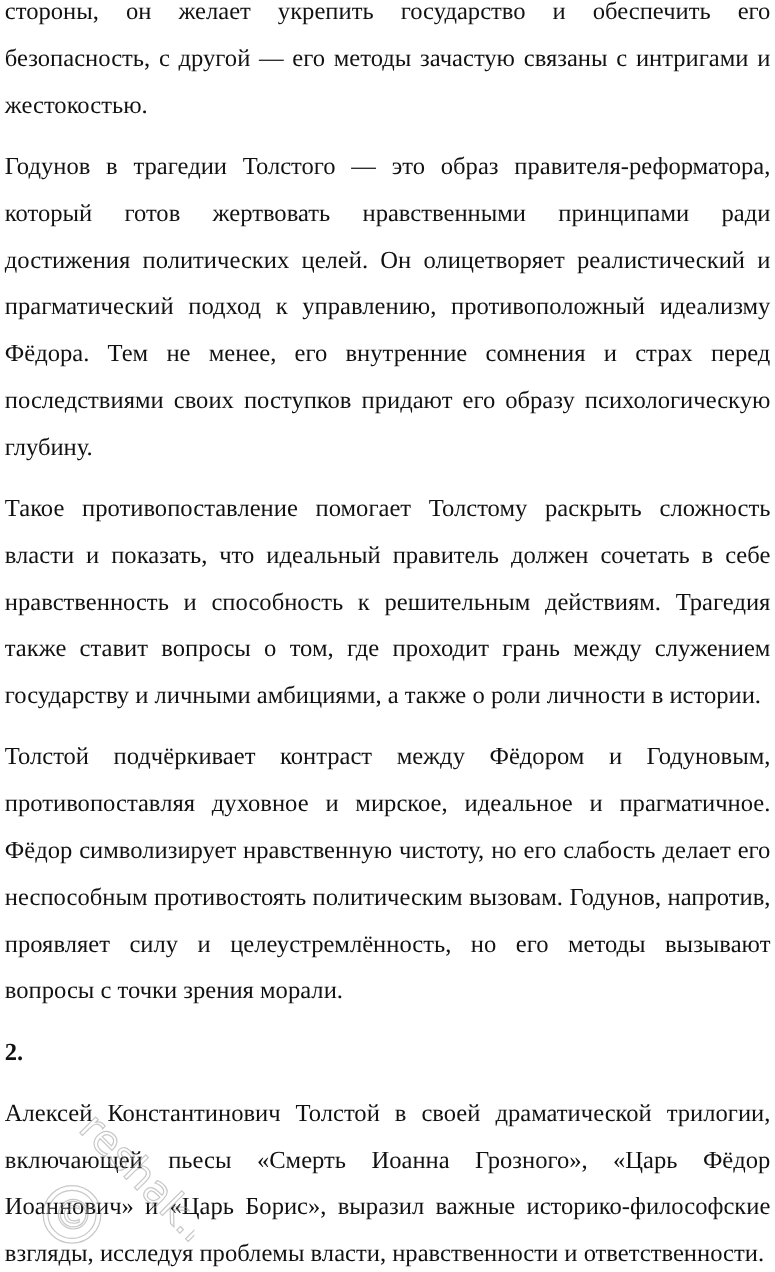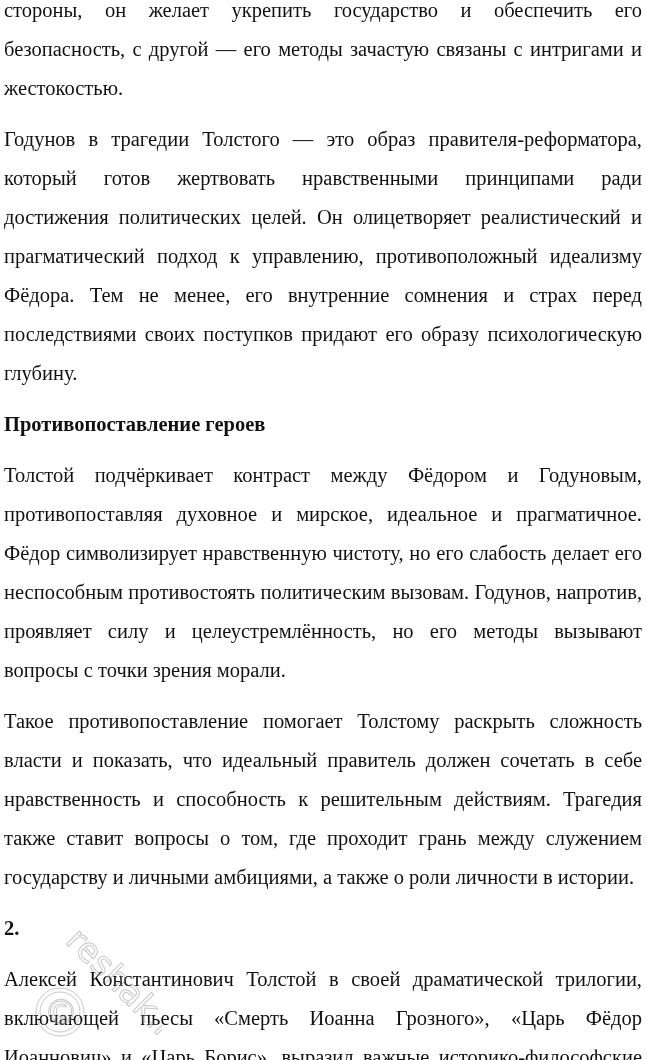--- a/index.html
+++ b/index.html
@@ -43,23 +43,22 @@
     pointer-events: none;
     opacity: 0.55;
   }
 </style>
 </head>
 <body>
 
 <div class="page">
   <p>стороны, он желает укрепить государство и обеспечить его безопасность, с другой — его методы зачастую связаны с интригами и жестокостью.</p>
   <p>Годунов в трагедии Толстого — это образ правителя-реформатора, который готов жертвовать нравственными принципами ради достижения политических целей. Он олицетворяет реалистический и прагматический подход к управлению, противоположный идеализму Фёдора. Тем не менее, его внутренние сомнения и страх перед последствиями своих поступков придают его образу психологическую глубину.</p>
-  <h3>Противопоставление героев</h3>
+  <p>Такое противопоставление помогает Толстому раскрыть сложность власти и показать, что идеальный правитель должен сочетать в себе нравственность и способность к решительным действиям. Трагедия также ставит вопросы о том, где проходит грань между служением государству и личными амбициями, а также о роли личности в истории.</p>
   <p>Толстой подчёркивает контраст между Фёдором и Годуновым, противопоставляя духовное и мирское, идеальное и прагматичное. Фёдор символизирует нравственную чистоту, но его слабость делает его неспособным противостоять политическим вызовам. Годунов, напротив, проявляет силу и целеустремлённость, но его методы вызывают вопросы с точки зрения морали.</p>
-  <p>Такое противопоставление помогает Толстому раскрыть сложность власти и показать, что идеальный правитель должен сочетать в себе нравственность и способность к решительным действиям. Трагедия также ставит вопросы о том, где проходит грань между служением государству и личными амбициями, а также о роли личности в истории.</p>
   <h3>2.</h3>
   <p>Алексей Константинович Толстой в своей драматической трилогии, включающей пьесы «Смерть Иоанна Грозного», «Царь Фёдор Иоаннович» и «Царь Борис», выразил важные историко-философские взгляды, исследуя проблемы власти, нравственности и ответственности.</p>
 </div>
 
 <div class="watermark">
   <svg width="160" height="130" viewBox="0 0 160 130">
     <g transform="rotate(45 80 65)" fill="none" stroke="#9a9a9a" stroke-width="1">
       <text x="30" y="40" font-family="DejaVu Sans, sans-serif" font-size="34" fill="none" stroke="#9a9a9a" stroke-width="1">reshak.ru</text>
     </g>
     <g fill="none" stroke="#9a9a9a" stroke-width="1">

